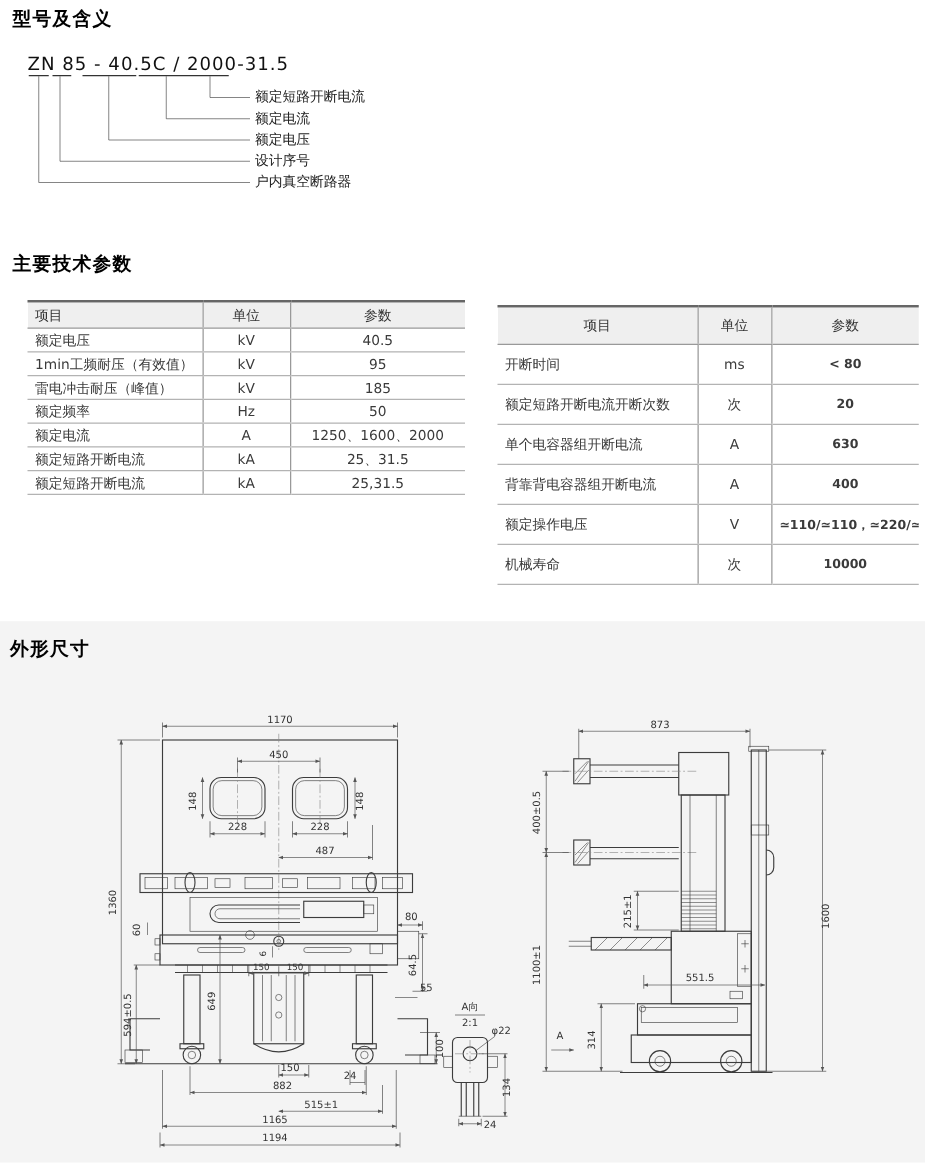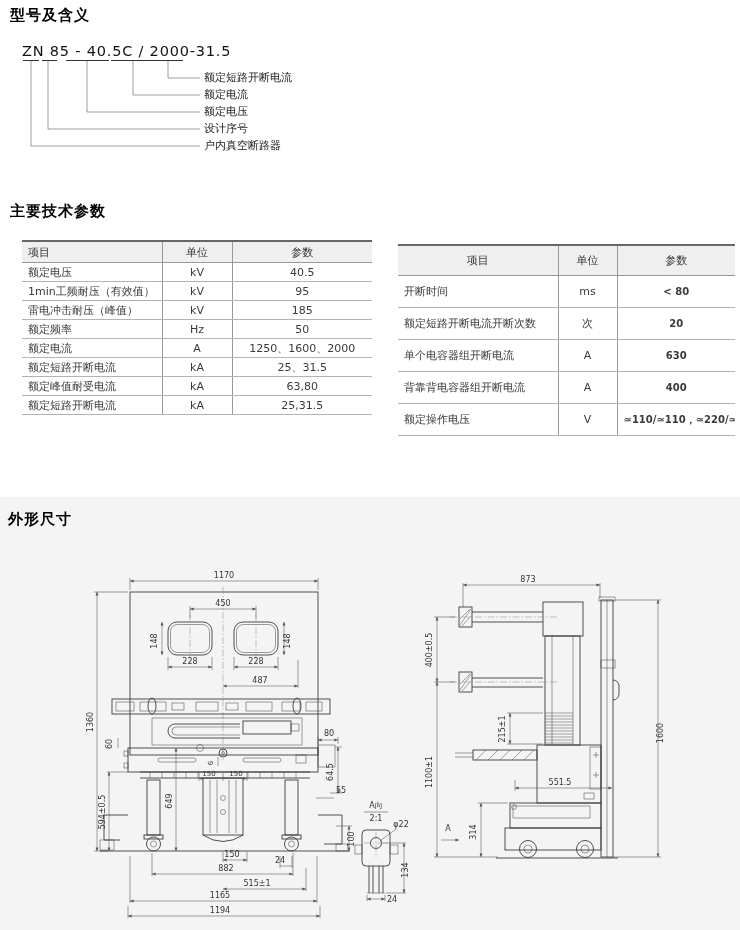--- a/index.html
+++ b/index.html
@@ -108,25 +108,20 @@
         <td>额定电流</td>
         <td>A</td>
         <td>1250、1600、2000</td>
       </tr>
       <tr>
         <td>额定短路开断电流</td>
         <td>kA</td>
         <td>25、31.5</td>
       </tr>
       <tr>
-        <td>额定峰值耐受电流</td>
-        <td>kA</td>
-        <td>63,80</td>
-      </tr>
-      <tr>
         <td>额定短路开断电流</td>
         <td>kA</td>
         <td>25,31.5</td>
       </tr>
     </tbody>
 </table>
 
 <table class="spec tbl-right">
   <colgroup>
       <col style="width:160px">
@@ -158,20 +153,25 @@
       </tr>
       <tr>
         <td>背靠背电容器组开断电流</td>
         <td>A</td>
         <td>400</td>
       </tr>
       <tr>
         <td>额定操作电压</td>
         <td>V</td>
         <td>≃110/≃110，≃220/≃220</td>
+      </tr>
+      <tr>
+        <td>机械寿命</td>
+        <td>次</td>
+        <td>10000</td>
       </tr>
     </tbody>
 </table>
 
 <svg id="drw-svg" width="740" height="375" viewBox="0 555 740 375">
   <defs>
     <marker id="ar" viewBox="0 0 8 8" refX="7.5" refY="4" markerWidth="7" markerHeight="7" orient="auto-start-reverse">
       <path d="M0,1 L8,4 L0,7 Z" fill="#555"></path>
     </marker>
   </defs>

